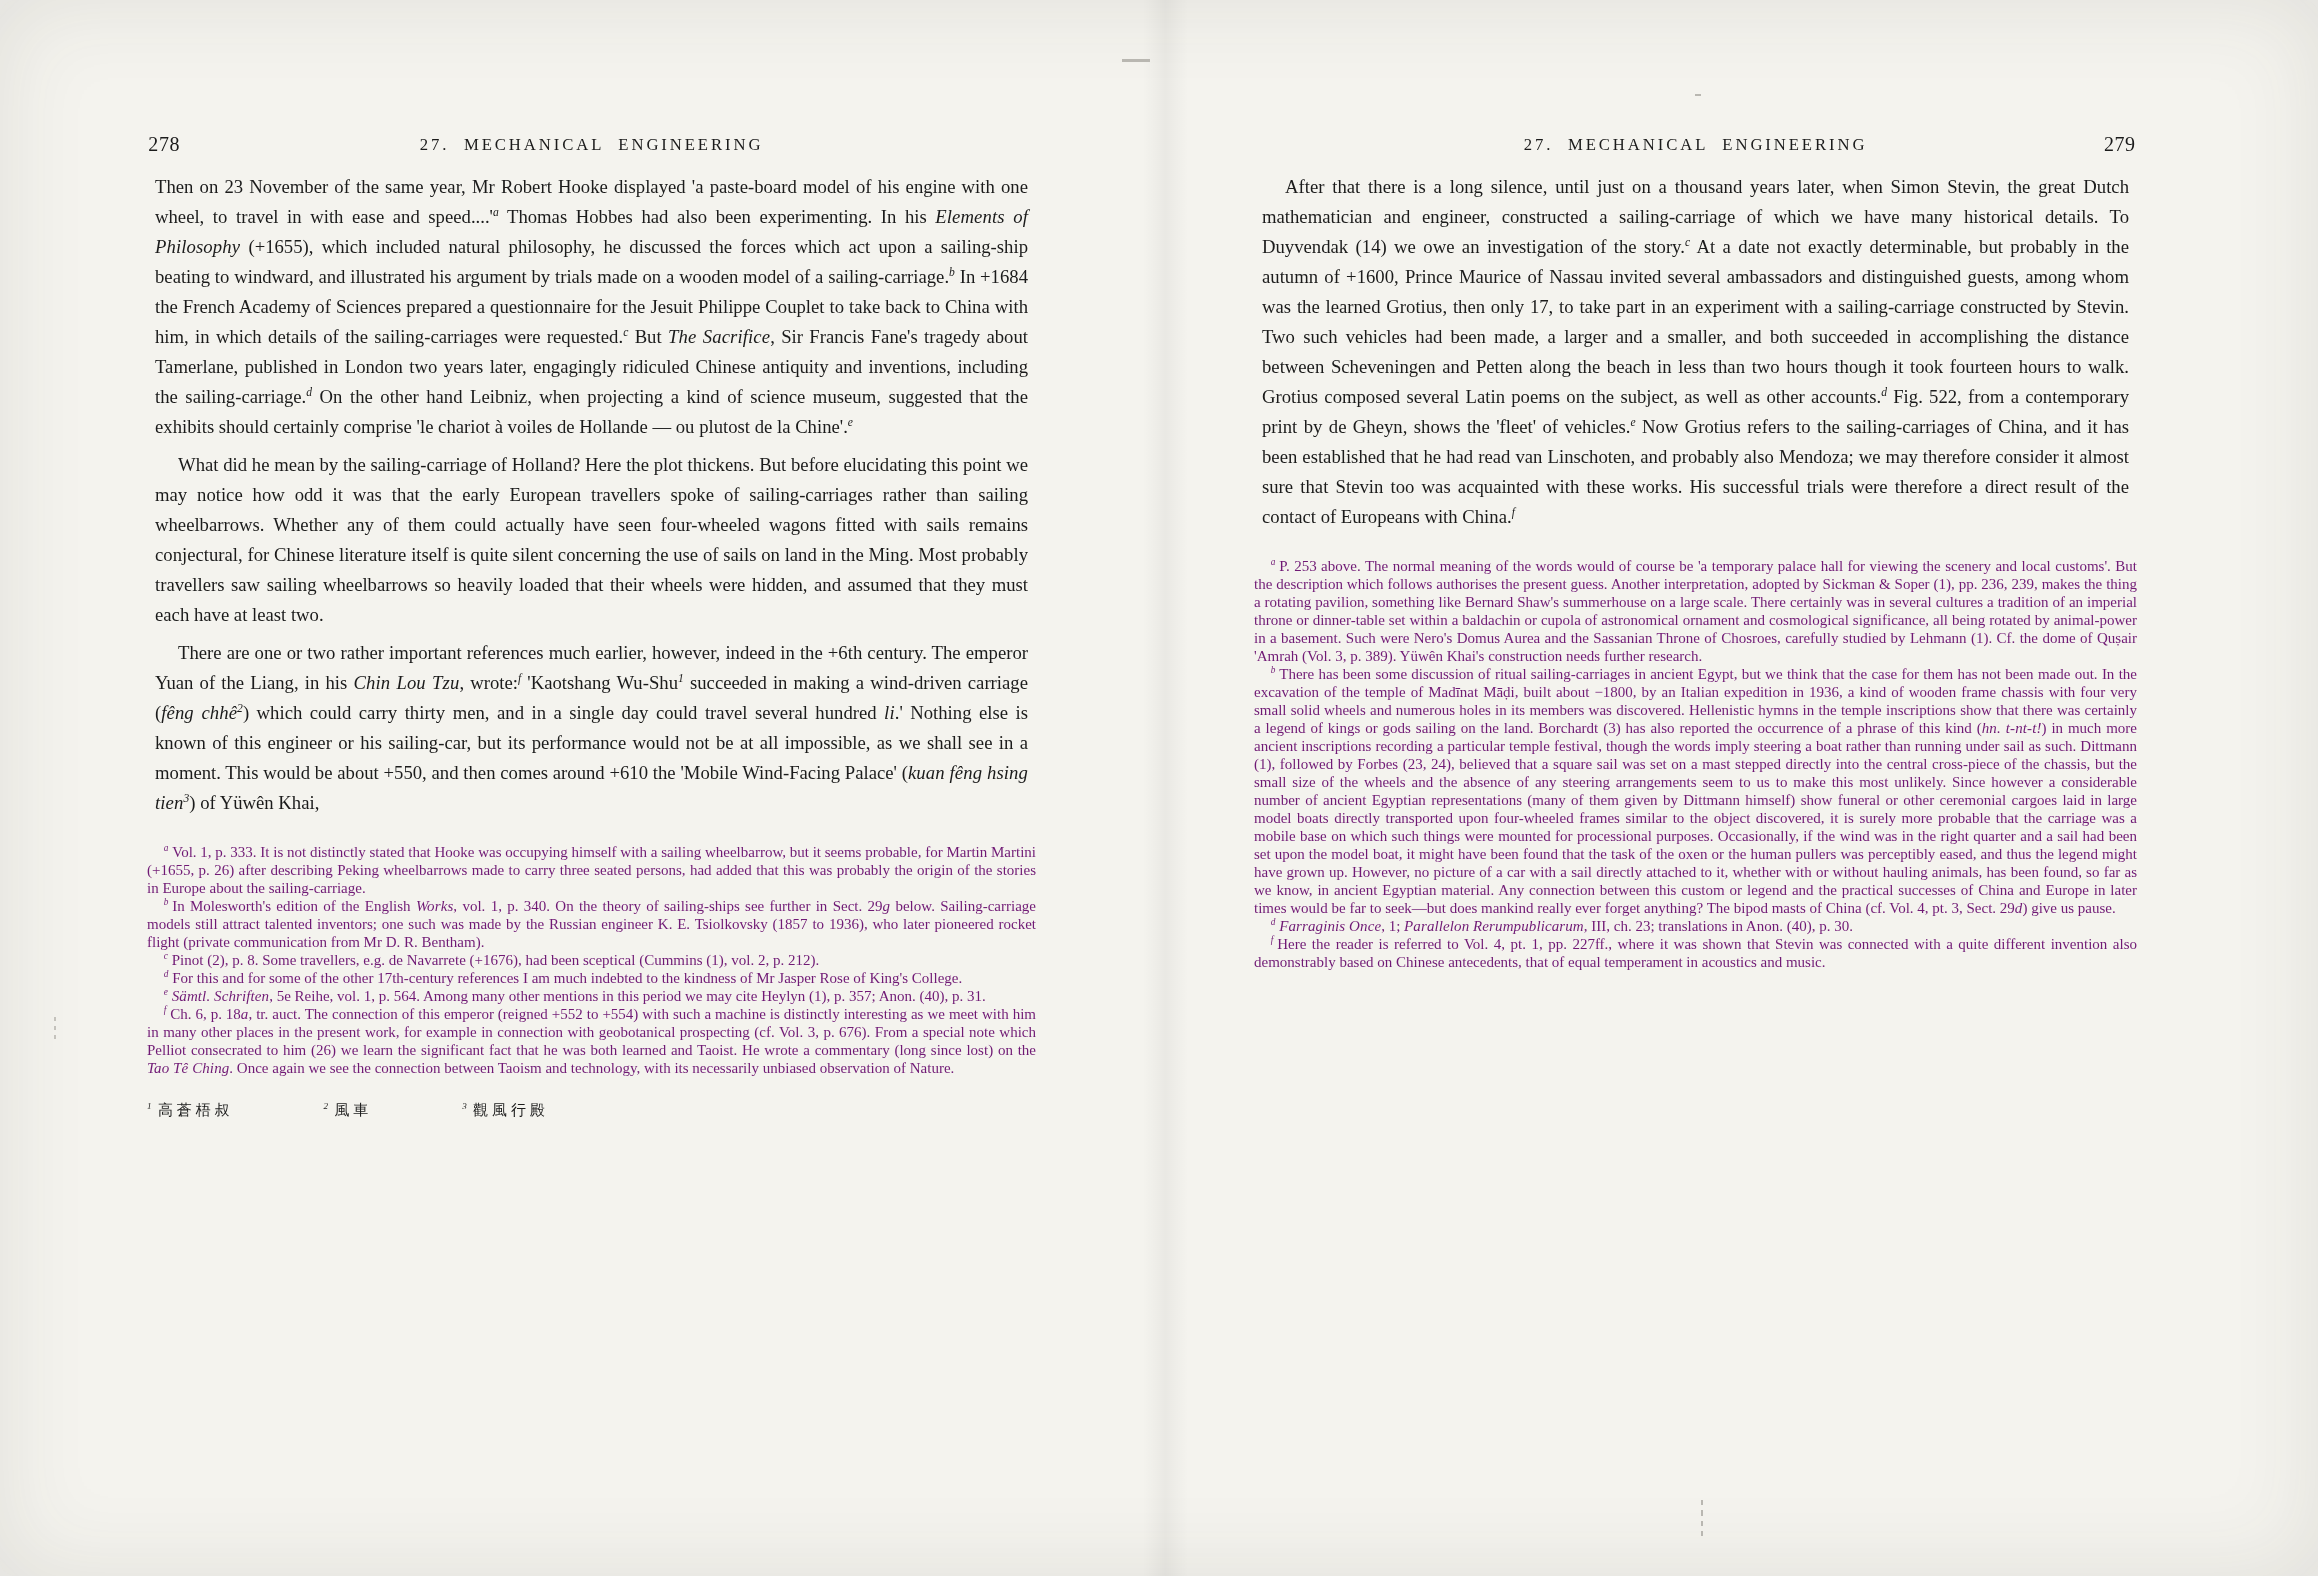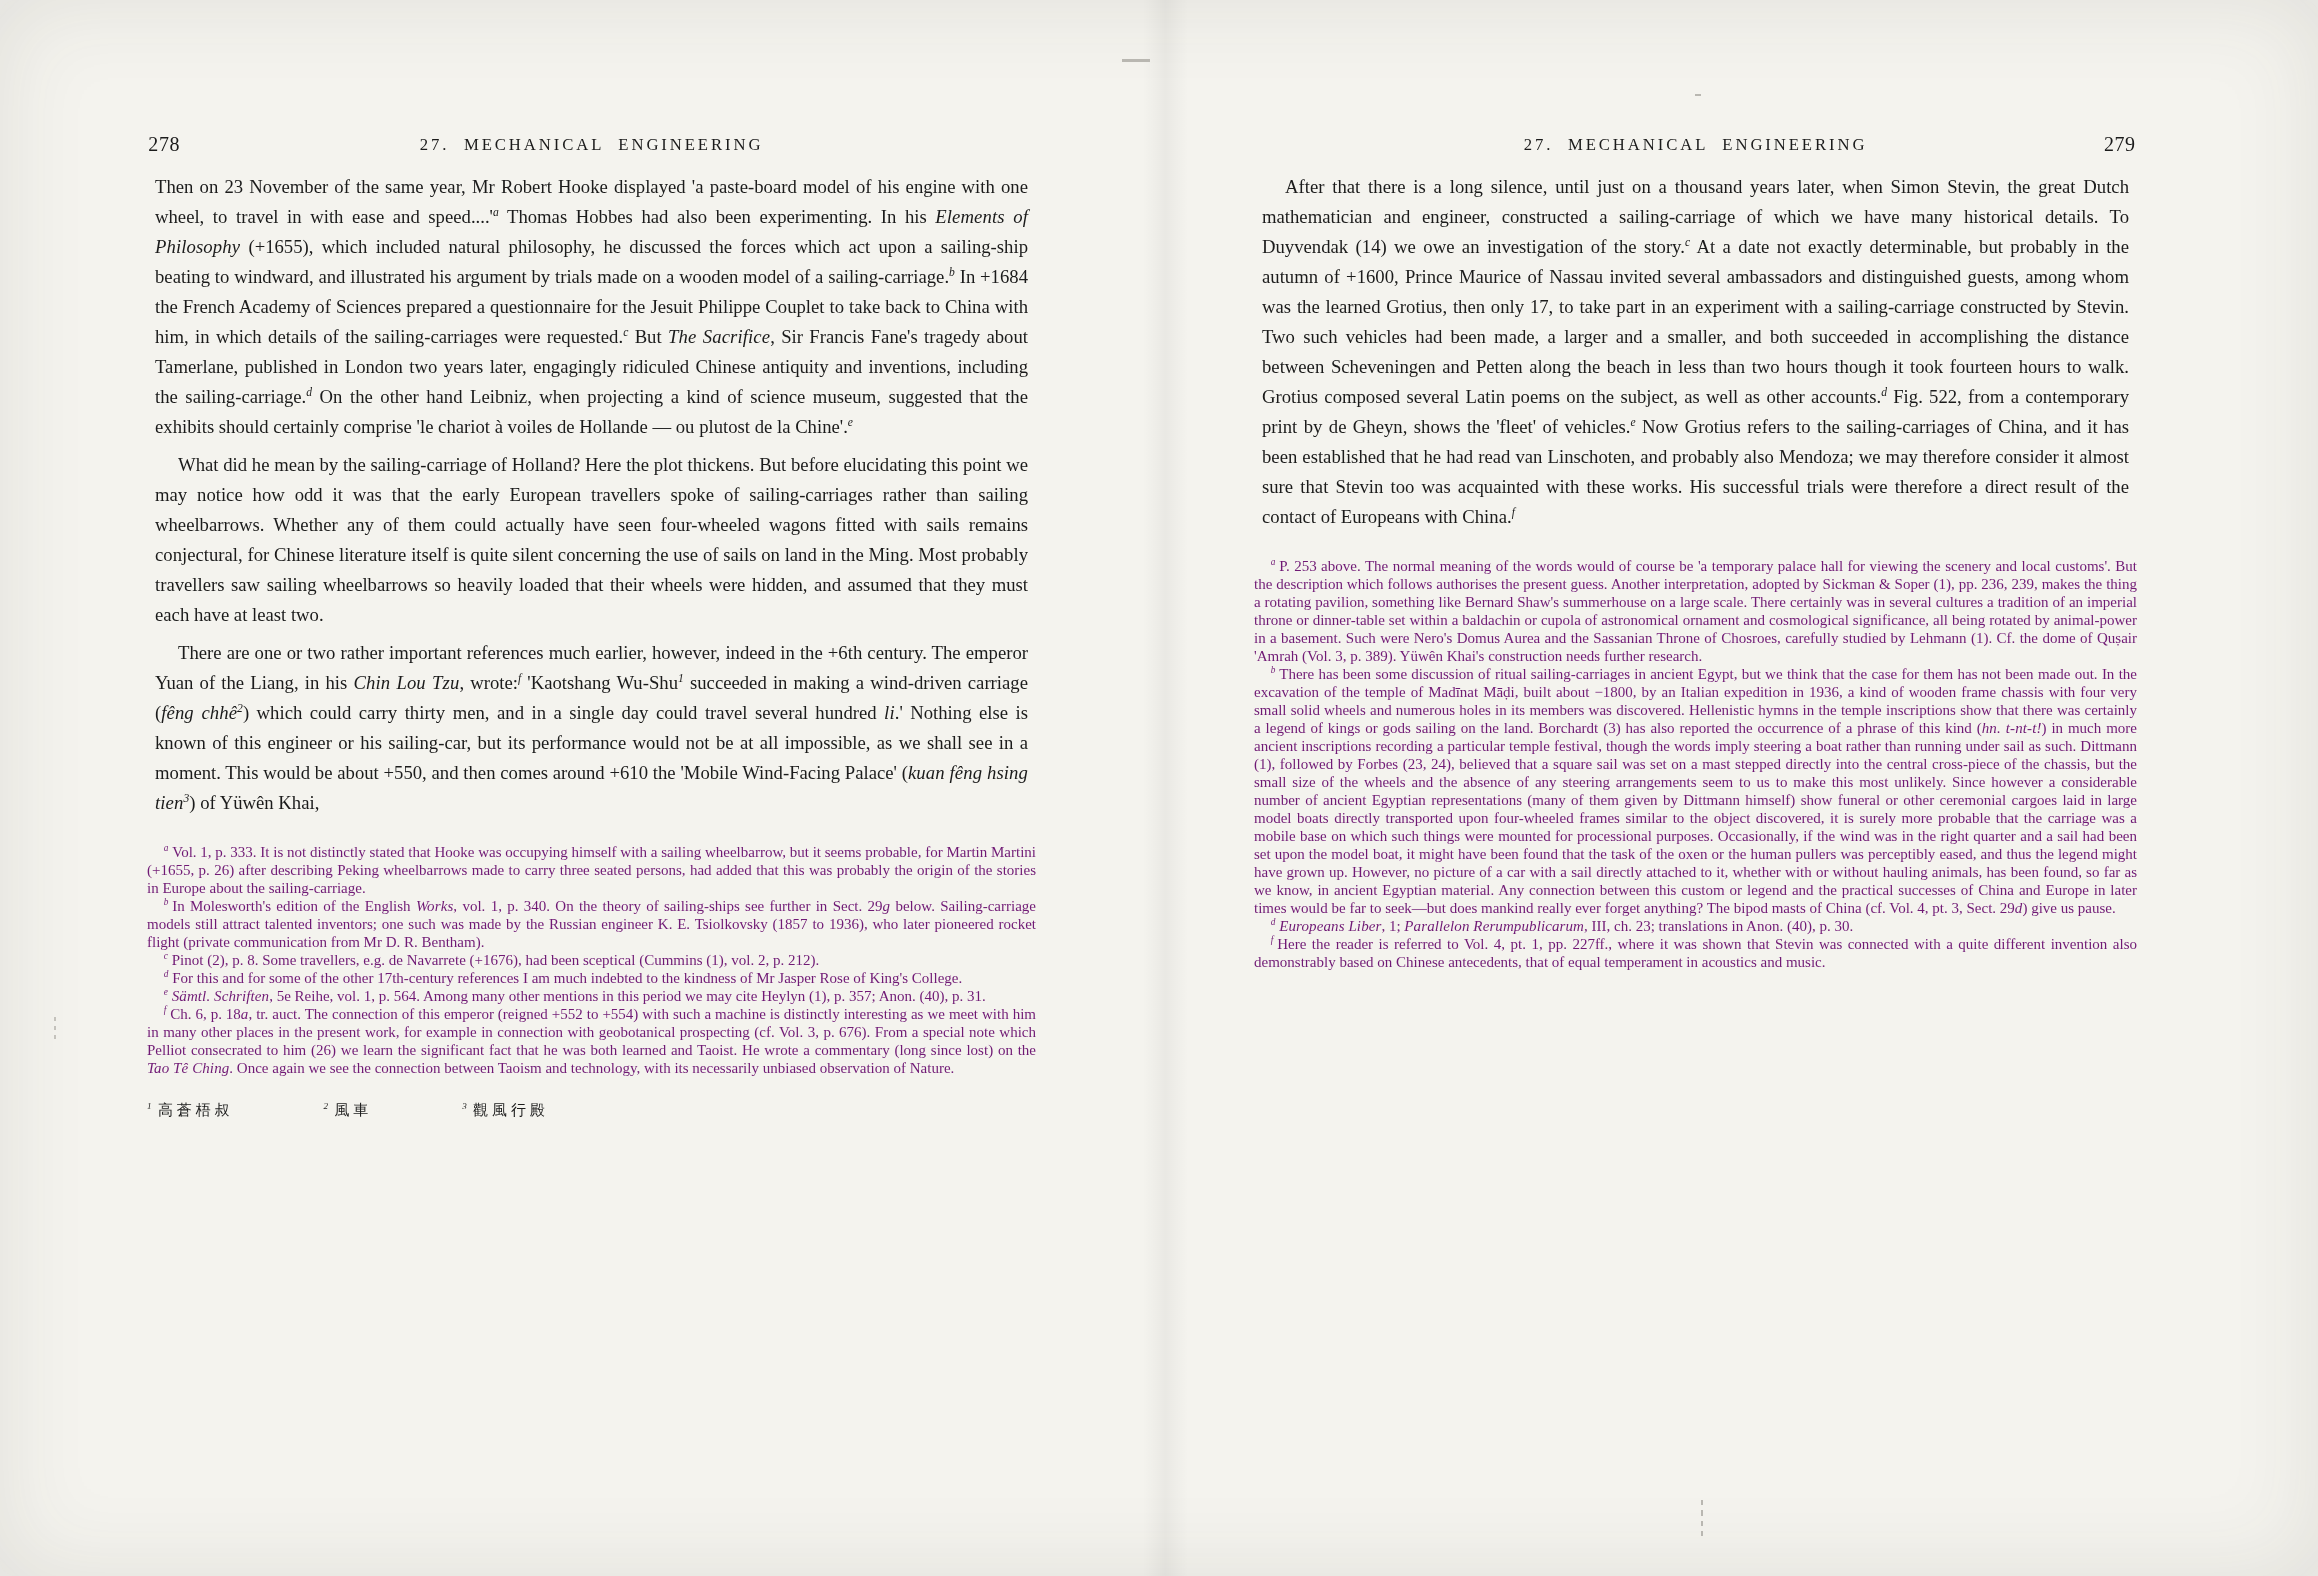--- a/index.html
+++ b/index.html
@@ -117,21 +117,21 @@
         <p class="para indent"><span>After that there is a long silence, until just on a thousand years later, when Simon Stevin, the great Dutch mathematician and engineer, constructed a sailing-carriage of which we have many historical details. To Duyvendak (14) we owe an investigation of the story.<sup>c</sup> At a date not exactly determinable, but probably in the autumn of +1600, Prince Maurice of Nassau invited several ambassadors and distinguished guests, among whom was the learned Grotius, then only 17, to take part in an experiment with a sailing-carriage constructed by Stevin. Two such vehicles had been made, a larger and a smaller, and both succeeded in accomplishing the distance between Scheveningen and Petten along the beach in less than two hours though it took fourteen hours to walk. Grotius composed several Latin poems on the subject, as well as other accounts.<sup>d</sup> Fig. 522, from a contemporary print by de Gheyn, shows the 'fleet' of vehicles.<sup>e</sup> Now Grotius refers to the sailing-carriages of China, and it has been established that he had read van Linschoten, and probably also Mendoza; we may therefore consider it almost sure that Stevin too was acquainted with these works. His successful trials were therefore a direct result of the contact of Europeans with China.<sup>f</sup></span></p>
       </div>
 
     <div class="footnotes">
 
         <p class="footnote"><sup class="fn-label">a</sup><span>P. 253 above. The normal meaning of the words would of course be 'a temporary palace hall for viewing the scenery and local customs'. But the description which follows authorises the present guess. Another interpretation, adopted by Sickman &amp; Soper (1), pp. 236, 239, makes the thing a rotating pavilion, something like Bernard Shaw's summerhouse on a large scale. There certainly was in several cultures a tradition of an imperial throne or dinner-table set within a baldachin or cupola of astronomical ornament and cosmological significance, all being rotated by animal-power in a basement. Such were Nero's Domus Aurea and the Sassanian Throne of Chosroes, carefully studied by Lehmann (1). Cf. the dome of Quṣair 'Amrah (Vol. 3, p. 389). Yüwên Khai's construction needs further research.</span></p>
 
         <p class="footnote"><sup class="fn-label">b</sup><span>There has been some discussion of ritual sailing-carriages in ancient Egypt, but we think that the case for them has not been made out. In the excavation of the temple of Madīnat Māḍi, built about −1800, by an Italian expedition in 1936, a kind of wooden frame chassis with four very small solid wheels and numerous holes in its members was discovered. Hellenistic hymns in the temple inscriptions show that there was certainly a legend of kings or gods sailing on the land. Borchardt (3) has also reported the occurrence of a phrase of this kind (<i>hn. t-nt-t!</i>) in much more ancient inscriptions recording a particular temple festival, though the words imply steering a boat rather than running under sail as such. Dittmann (1), followed by Forbes (23, 24), believed that a square sail was set on a mast stepped directly into the central cross-piece of the chassis, but the small size of the wheels and the absence of any steering arrangements seem to us to make this most unlikely. Since however a considerable number of ancient Egyptian representations (many of them given by Dittmann himself) show funeral or other ceremonial cargoes laid in large model boats directly transported upon four-wheeled frames similar to the object discovered, it is surely more probable that the carriage was a mobile base on which such things were mounted for processional purposes. Occasionally, if the wind was in the right quarter and a sail had been set upon the model boat, it might have been found that the task of the oxen or the human pullers was perceptibly eased, and thus the legend might have grown up. However, no picture of a car with a sail directly attached to it, whether with or without hauling animals, has been found, so far as we know, in ancient Egyptian material. Any connection between this custom or legend and the practical successes of China and Europe in later times would be far to seek—but does mankind really ever forget anything? The bipod masts of China (cf. Vol. 4, pt. 3, Sect. 29<i>d</i>) give us pause.</span></p>
 
 
-        <p class="footnote"><sup class="fn-label">d</sup><span><i>Europeans Liber</i>, 1; <i>Parallelon Rerumpublicarum</i>, III, ch. 23; translations in Anon. (40), p. 30.</span></p>
+        <p class="footnote"><sup class="fn-label">d</sup><span><i>Farraginis Once</i>, 1; <i>Parallelon Rerumpublicarum</i>, III, ch. 23; translations in Anon. (40), p. 30.</span></p>
 
 
         <p class="footnote"><sup class="fn-label">f</sup><span>Here the reader is referred to Vol. 4, pt. 1, pp. 227ff., where it was shown that Stevin was connected with a quite different invention also demonstrably based on Chinese antecedents, that of equal temperament in acoustics and music.</span></p>
       </div>
   </section>
 
 </div>
 
 
 </body></html>

